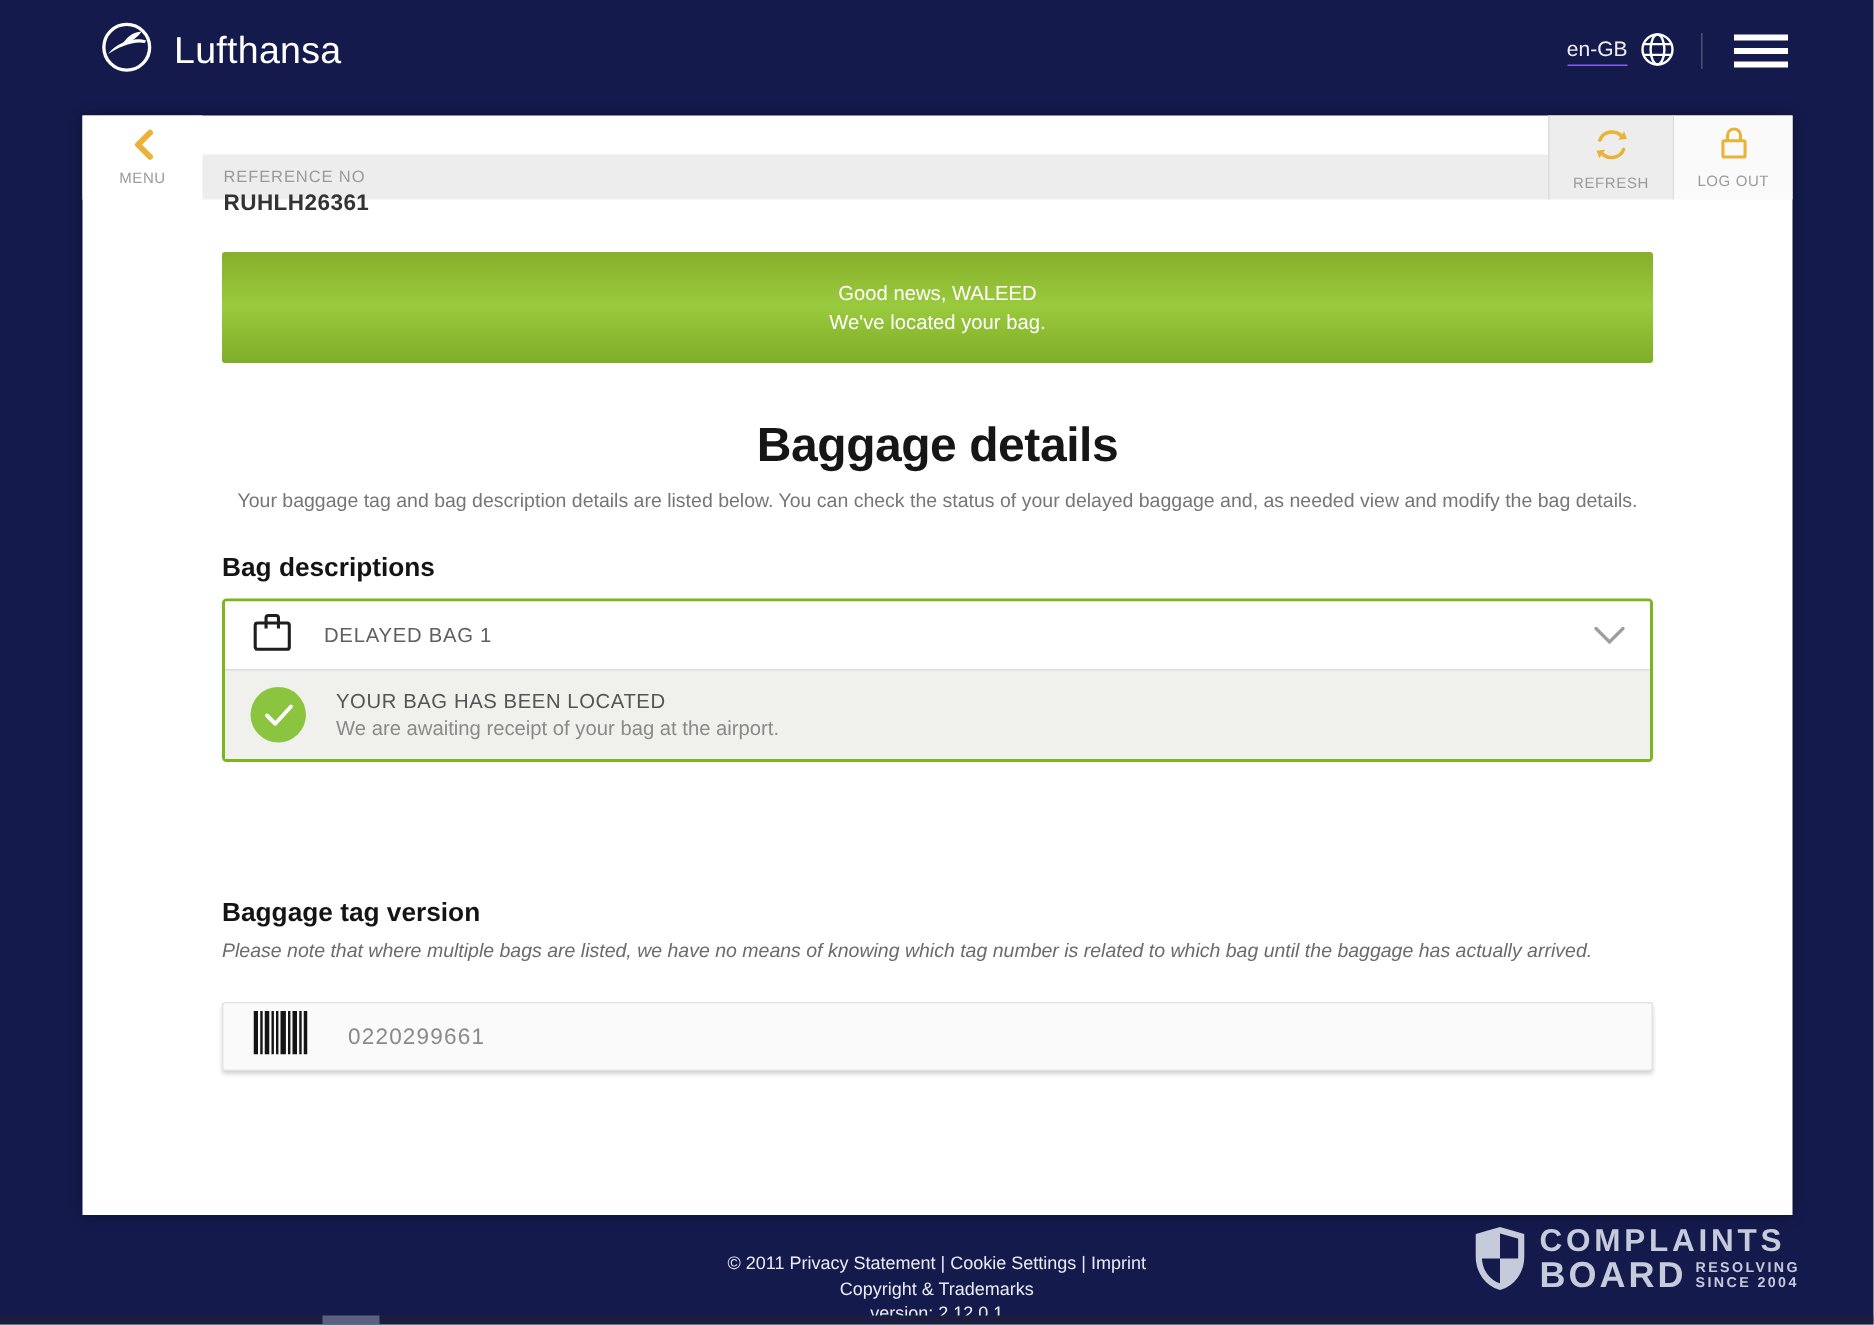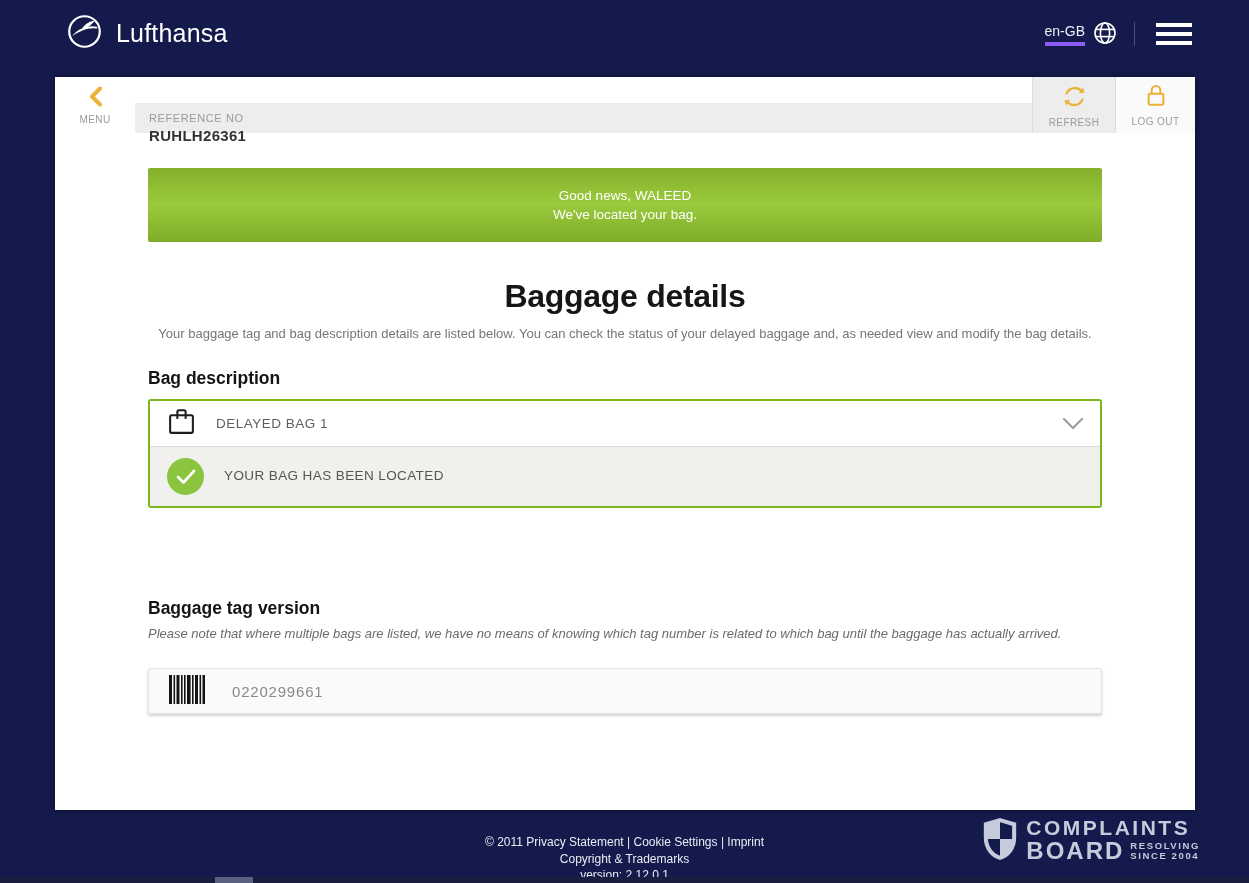--- a/index.html
+++ b/index.html
@@ -9,21 +9,21 @@
     font-family: "Liberation Sans", sans-serif;
     background: #141A4B;
     overflow: hidden;
   }
 
   
   .brand { position: absolute; top: 13px; left: 66px; display: flex; align-items: center; gap: 13px; }
   .brand-name { color: #FFFFFF; font-size: 25px; font-weight: normal; letter-spacing: 0.2px; }
   .topbar-right { position: absolute; top: 18px; right: 57px; display: flex; align-items: center; height: 32px; }
   .lang-btn { display: flex; align-items: center; gap: 8px; background: none; border: none; cursor: pointer; }
-  .lang-text { color: #EDEFF7; font-size: 14px; border-bottom: 4px solid #8b5cf6; padding-bottom: 3px; }
+  .lang-text { color: #EDEFF7; font-size: 14px; border-bottom: 1px solid #8b5cf6; padding-bottom: 3px; }
   .top-divider { width: 1px; height: 24px; background: #4A5276; margin: 0 21px 0 17px; }
   .hamburger { background: none; border: none; display: flex; flex-direction: column; gap: 5px; cursor: pointer; padding: 2px 0; }
   .hamburger span { display: block; width: 36px; height: 4px; background: #FFFFFF; }
 
   
   .panel {
     position: absolute; left: 55px; top: 77px; width: 1140px; height: 733px;
     background: #FFFFFF; box-shadow: 0 0 8px rgba(0,0,0,0.35);
   }
 
@@ -173,21 +173,21 @@
   <div class="content">
 
     <div class="banner">
       <div>Good news, WALEED</div>
       <div>We've located your bag.</div>
     </div>
 
     <h1 class="page-title">Baggage details</h1>
     <p class="page-intro">Your baggage tag and bag description details are listed below. You can check the status of your delayed baggage and, as needed view and modify the bag details.</p>
 
-    <h2 class="section-heading">Bag description</h2>
+    <h2 class="section-heading">Bag descriptions</h2>
 
     <div class="bag-card">
       <div class="bag-head">
         <span>
           <svg width="31" height="31" viewBox="0 0 30 30" fill="none" stroke="#1E1E1E" stroke-width="2">
             <rect x="4" y="9" width="22" height="17" rx="1.5"></rect>
             <path d="M11 9 V5.8 a1.6 1.6 0 0 1 1.6-1.6 h4.8 a1.6 1.6 0 0 1 1.6 1.6 V9"></path>
             <line x1="11" y1="9" x2="11" y2="12.5"></line>
             <line x1="19" y1="9" x2="19" y2="12.5"></line>
           </svg>
@@ -200,20 +200,21 @@
         </span>
       </div>
       <div class="bag-status">
         <span class="check-circle">
           <svg width="20" height="16" viewBox="0 0 20 16" fill="none" stroke="#FFFFFF" stroke-width="2.6" stroke-linecap="round" stroke-linejoin="round">
             <polyline points="2,8 7.5,13.5 18,2"></polyline>
           </svg>
         </span>
         <span>
           <div class="status-title">YOUR BAG HAS BEEN LOCATED</div>
+          <div class="status-detail">We are awaiting receipt of your bag at the airport.</div>
         </span>
       </div>
     </div>
 
     <h2 class="section-heading tags-heading">Baggage tag version</h2>
     <p class="tags-note">Please note that where multiple bags are listed, we have no means of knowing which tag number is related to which bag until the baggage has actually arrived.</p>
 
     <div class="tag-card">
       <span>
         <svg width="36" height="29" viewBox="0 0 36 29" fill="#141414">

